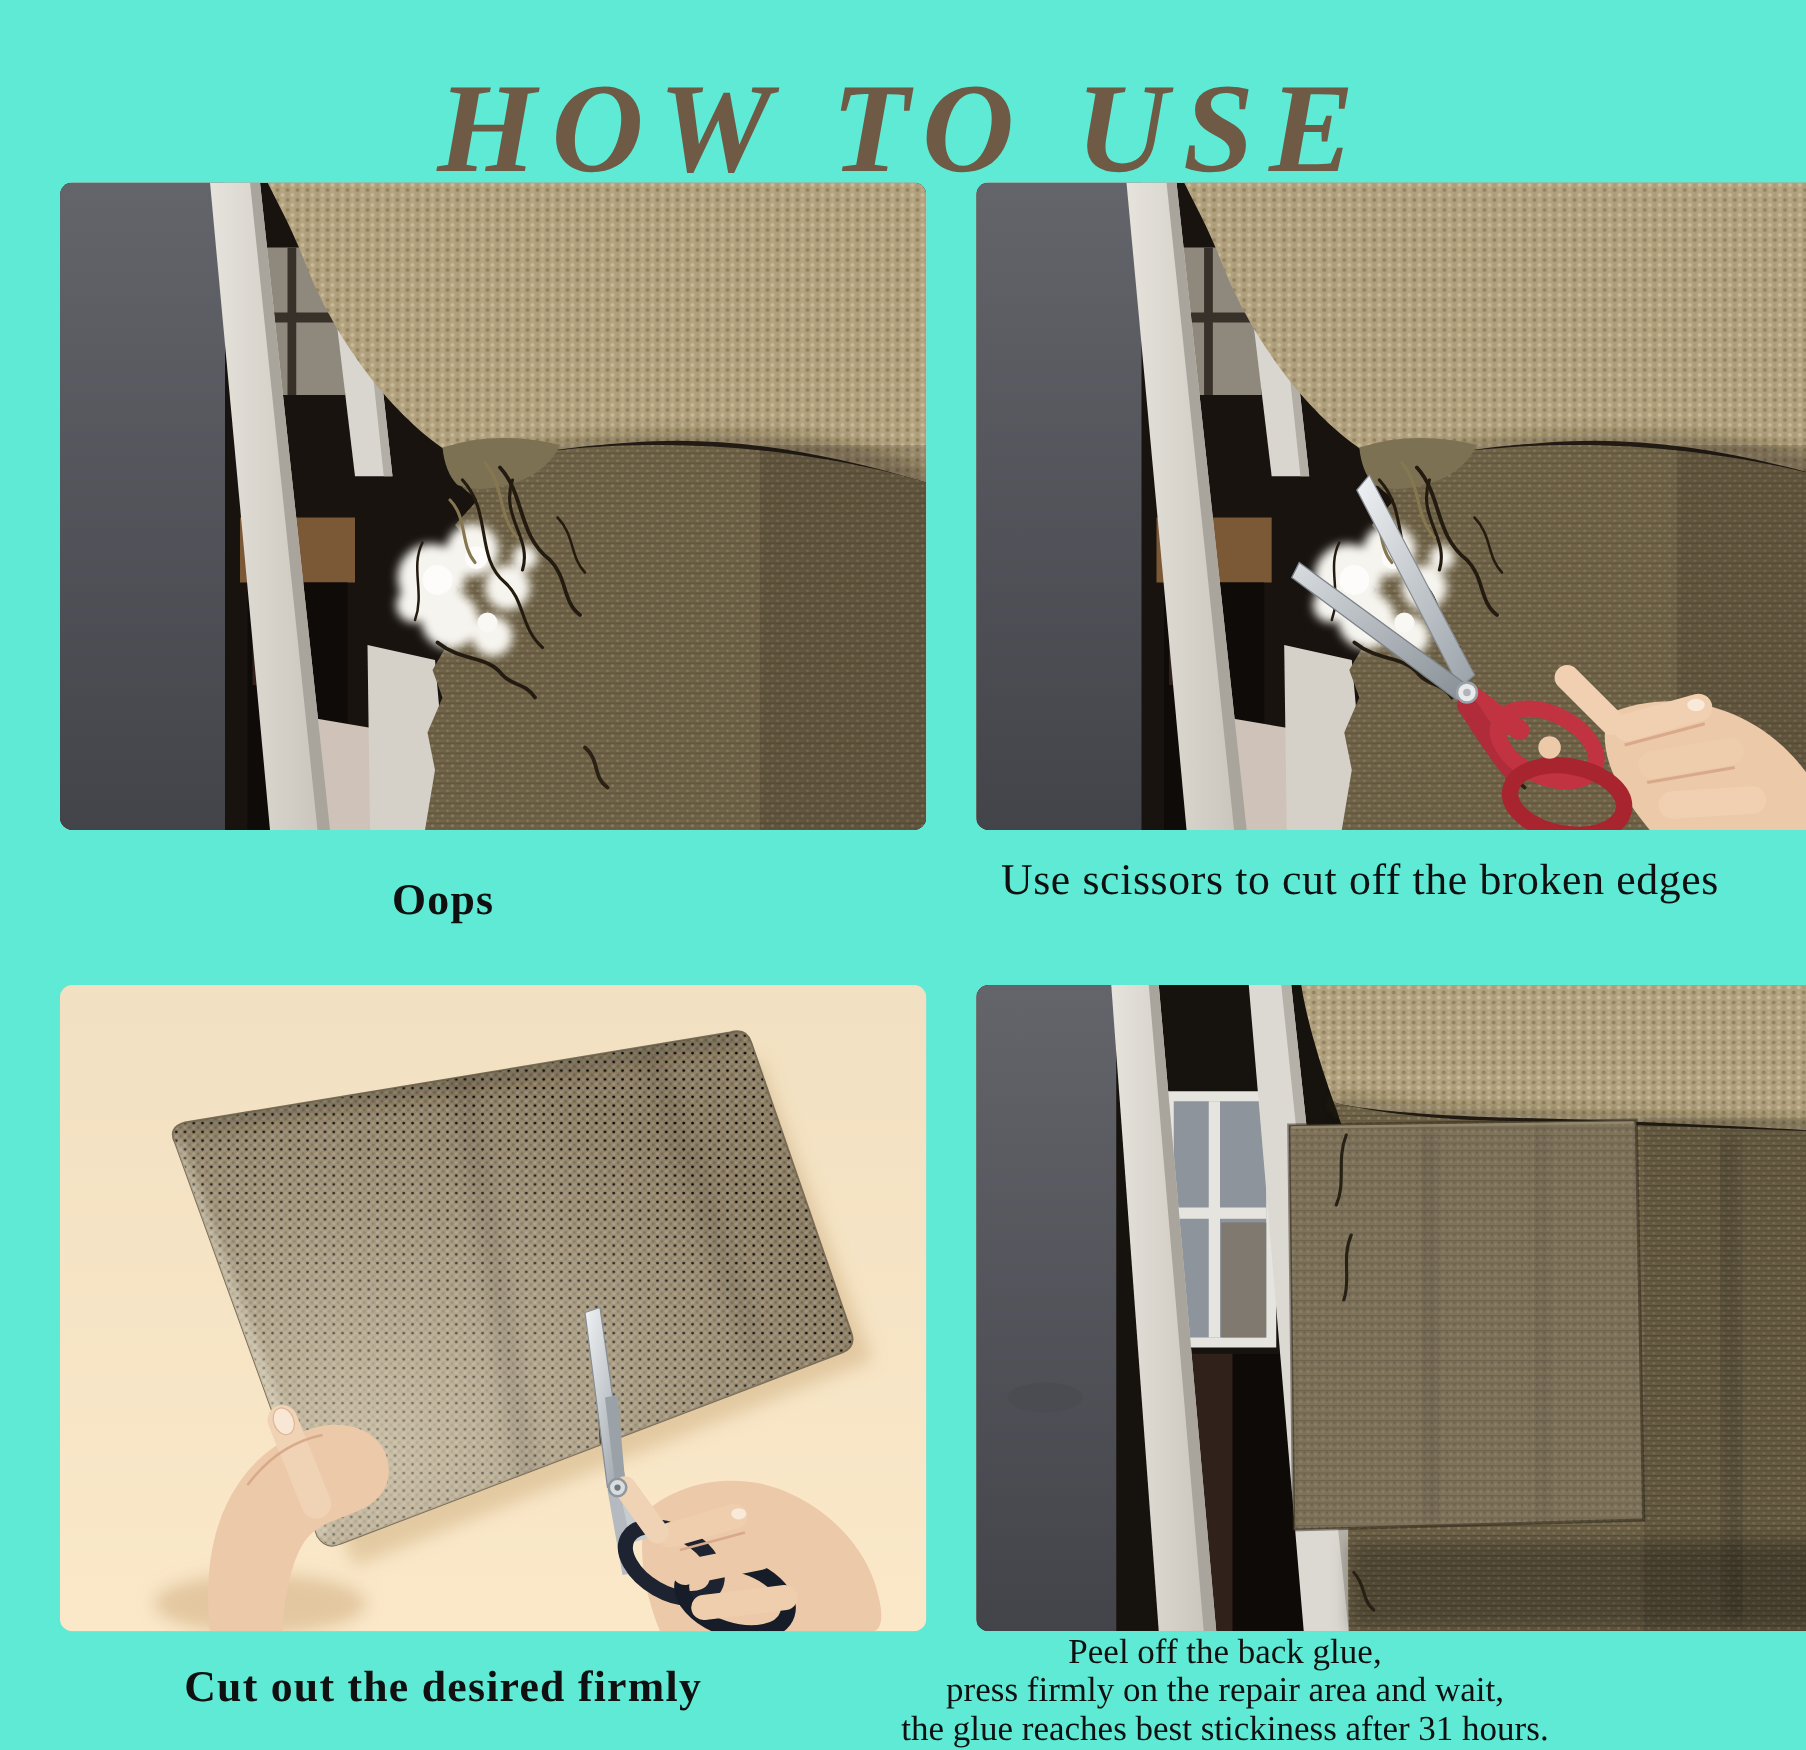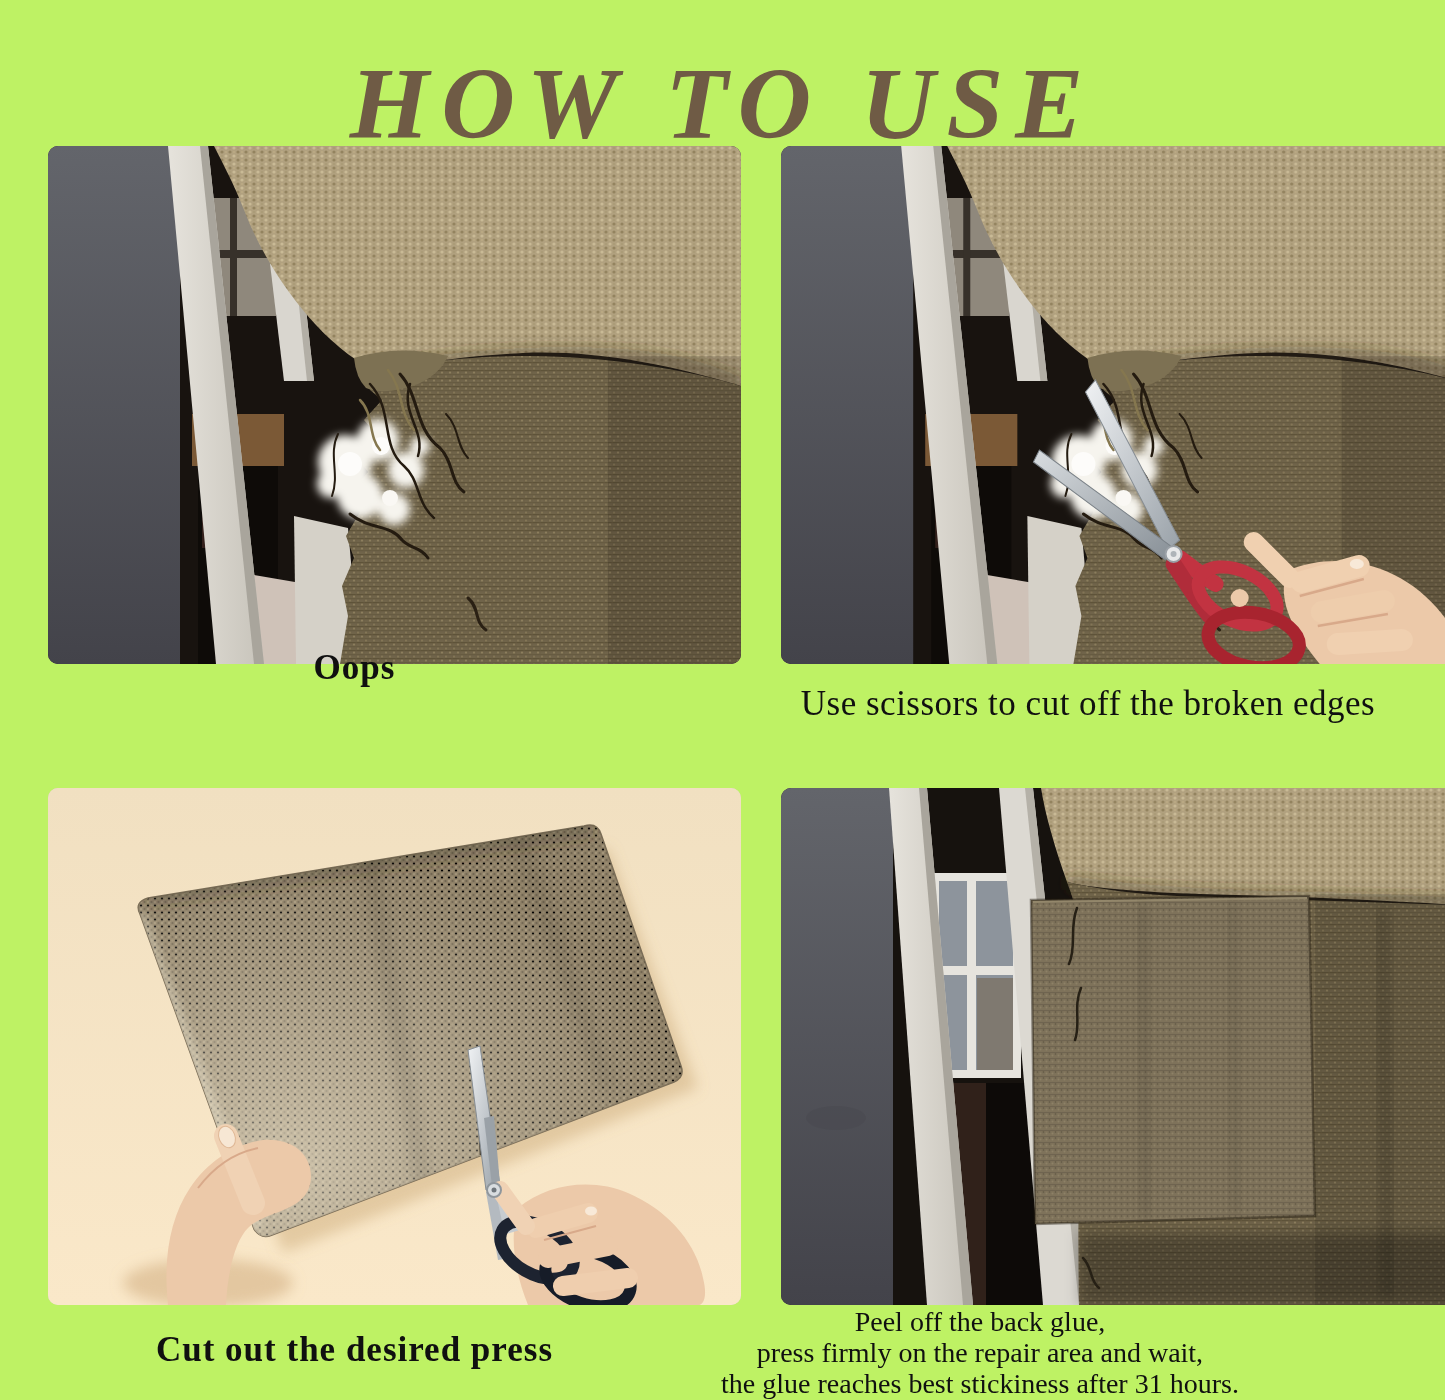--- a/index.html
+++ b/index.html
@@ -1,35 +1,35 @@
 <!DOCTYPE html>
 <html><head>
 <meta charset="utf-8">
 <style>
   html,body { margin:0; padding:0; background:#ffffff; }
   .page {
-    position:relative; width:1445px; height:1400px; background:#bef264;
+    position:relative; width:1445px; height:1400px; background:#5eead4;
     font-family:"Liberation Serif","DejaVu Serif",serif; overflow:hidden;
   }
   .title {
     position:absolute; top:-16px; left:0; width:100%; height:100px;
     text-align:center; font-style:italic; font-weight:700;
     font-size:102px; line-height:104px; letter-spacing:12px;
     color:#6f5b45;
   }
   .photo {
     position:absolute; border-radius:10px; overflow:hidden; background:#d8d2c6;
   }
   .photo svg { display:block; width:100%; height:100%; }
   #photo1 { left:8px;   top:130px; width:693px; height:518px; }
   #photo2 { left:741px; top:130px; width:694px; height:518px; }
   #photo3 { left:8px;   top:772px; width:693px; height:517px; }
   #photo4 { left:741px; top:772px; width:694px; height:517px; }
   .caption { position:absolute; color:#101010; text-align:center; }
-  #cap1 { left:8px;   top:648px;  width:693px; font-size:35px; font-weight:700; letter-spacing:1px; }
+  #cap1 { left:8px;   top:700px;  width:693px; font-size:35px; font-weight:700; letter-spacing:1px; }
   #cap2 { left:741px; top:684px;  width:694px; font-size:35px; font-weight:400; letter-spacing:0.5px; }
   #cap3 { left:8px;   top:1330px; width:693px; font-size:35px; font-weight:700; letter-spacing:1px; }
   #cap4 { left:720px; top:1306px; width:520px; font-size:28px; line-height:31px;
           font-weight:400; white-space:pre-line; }
   .defs-holder { position:absolute; width:0; height:0; overflow:hidden; }
 </style>
 </head>
 <body>
 
 <div class="page">
@@ -245,18 +245,18 @@
       <g fill="none" stroke="#262015" stroke-width="2.5" stroke-linecap="round">
         <path d="M 296,120 C 288,140 296,158 288,176"></path>
         <path d="M 300,200 C 292,218 300,236 294,252"></path>
         <path d="M 302,470 C 312,480 308,492 318,500"></path>
       </g>
     </svg>
   </figure>
 
   <figcaption class="caption" id="cap1">Oops</figcaption>
   <figcaption class="caption" id="cap2">Use scissors to cut off the broken edges</figcaption>
-  <figcaption class="caption" id="cap3">Cut out the desired press</figcaption>
+  <figcaption class="caption" id="cap3">Cut out the desired firmly</figcaption>
   <figcaption class="caption" id="cap4">Peel off the back glue,
 press firmly on the repair area and wait,
 the glue reaches best stickiness after 31 hours.</figcaption>
 
 </div>
 
 </body></html>

